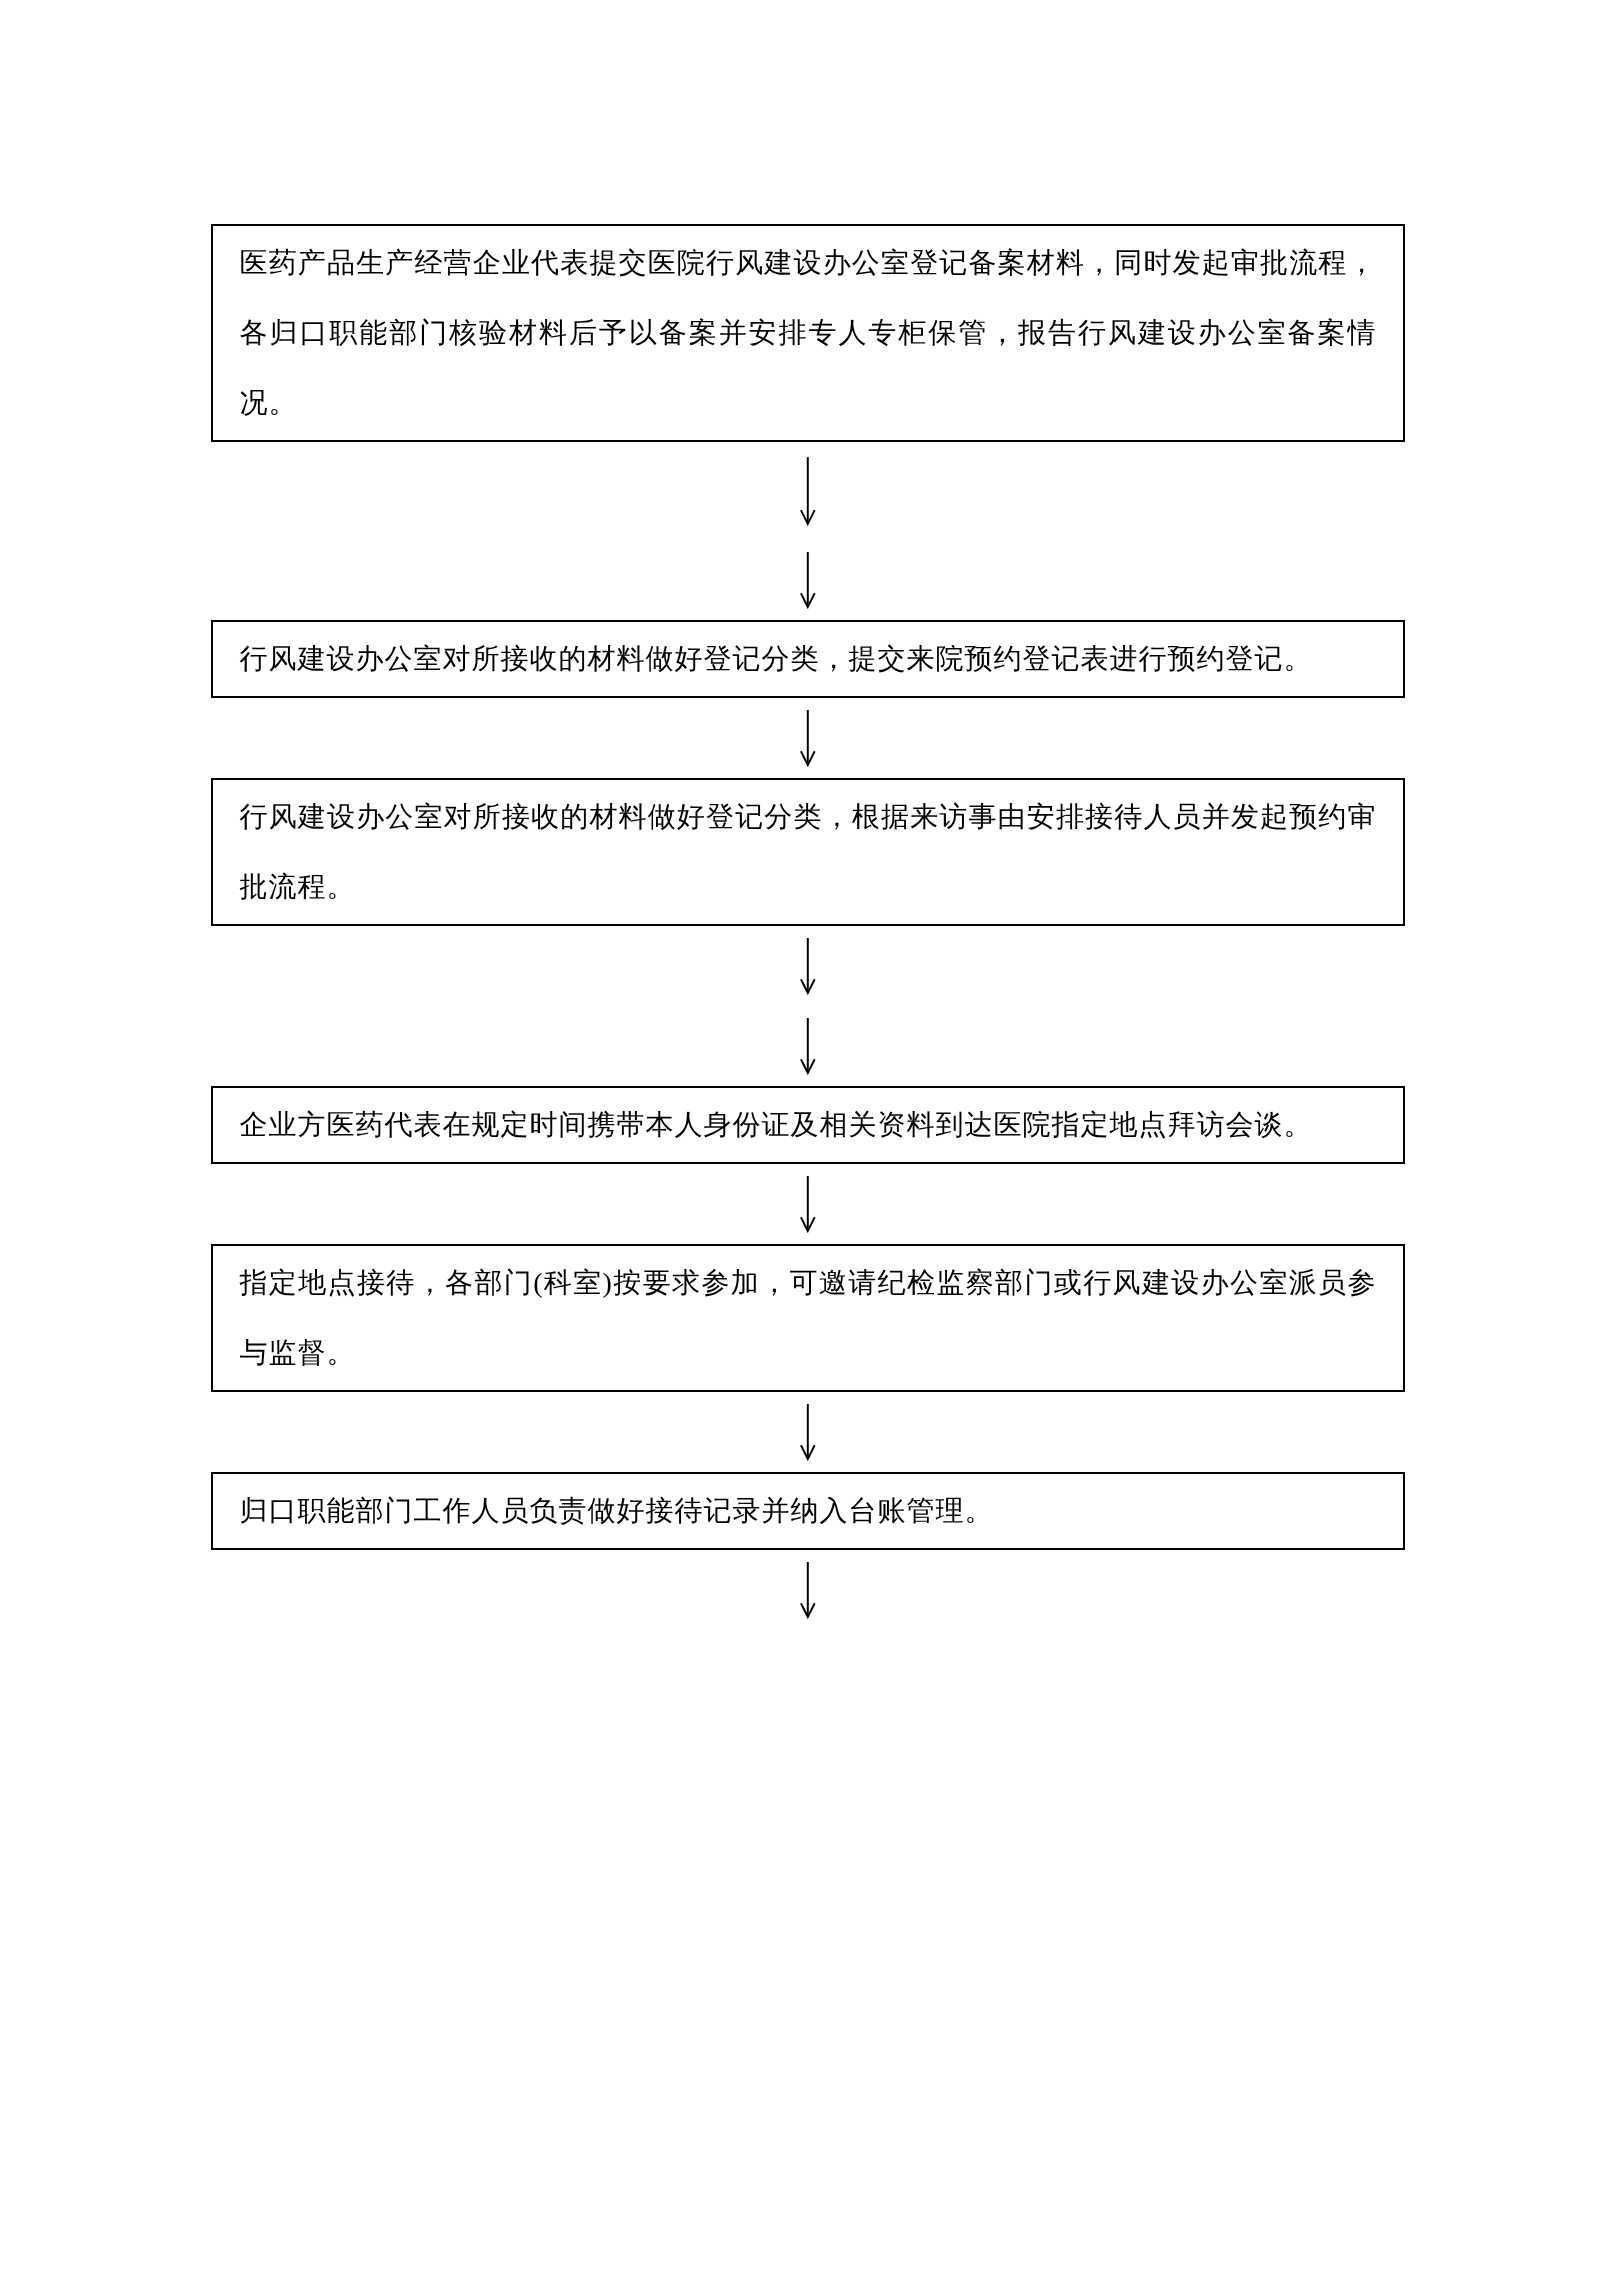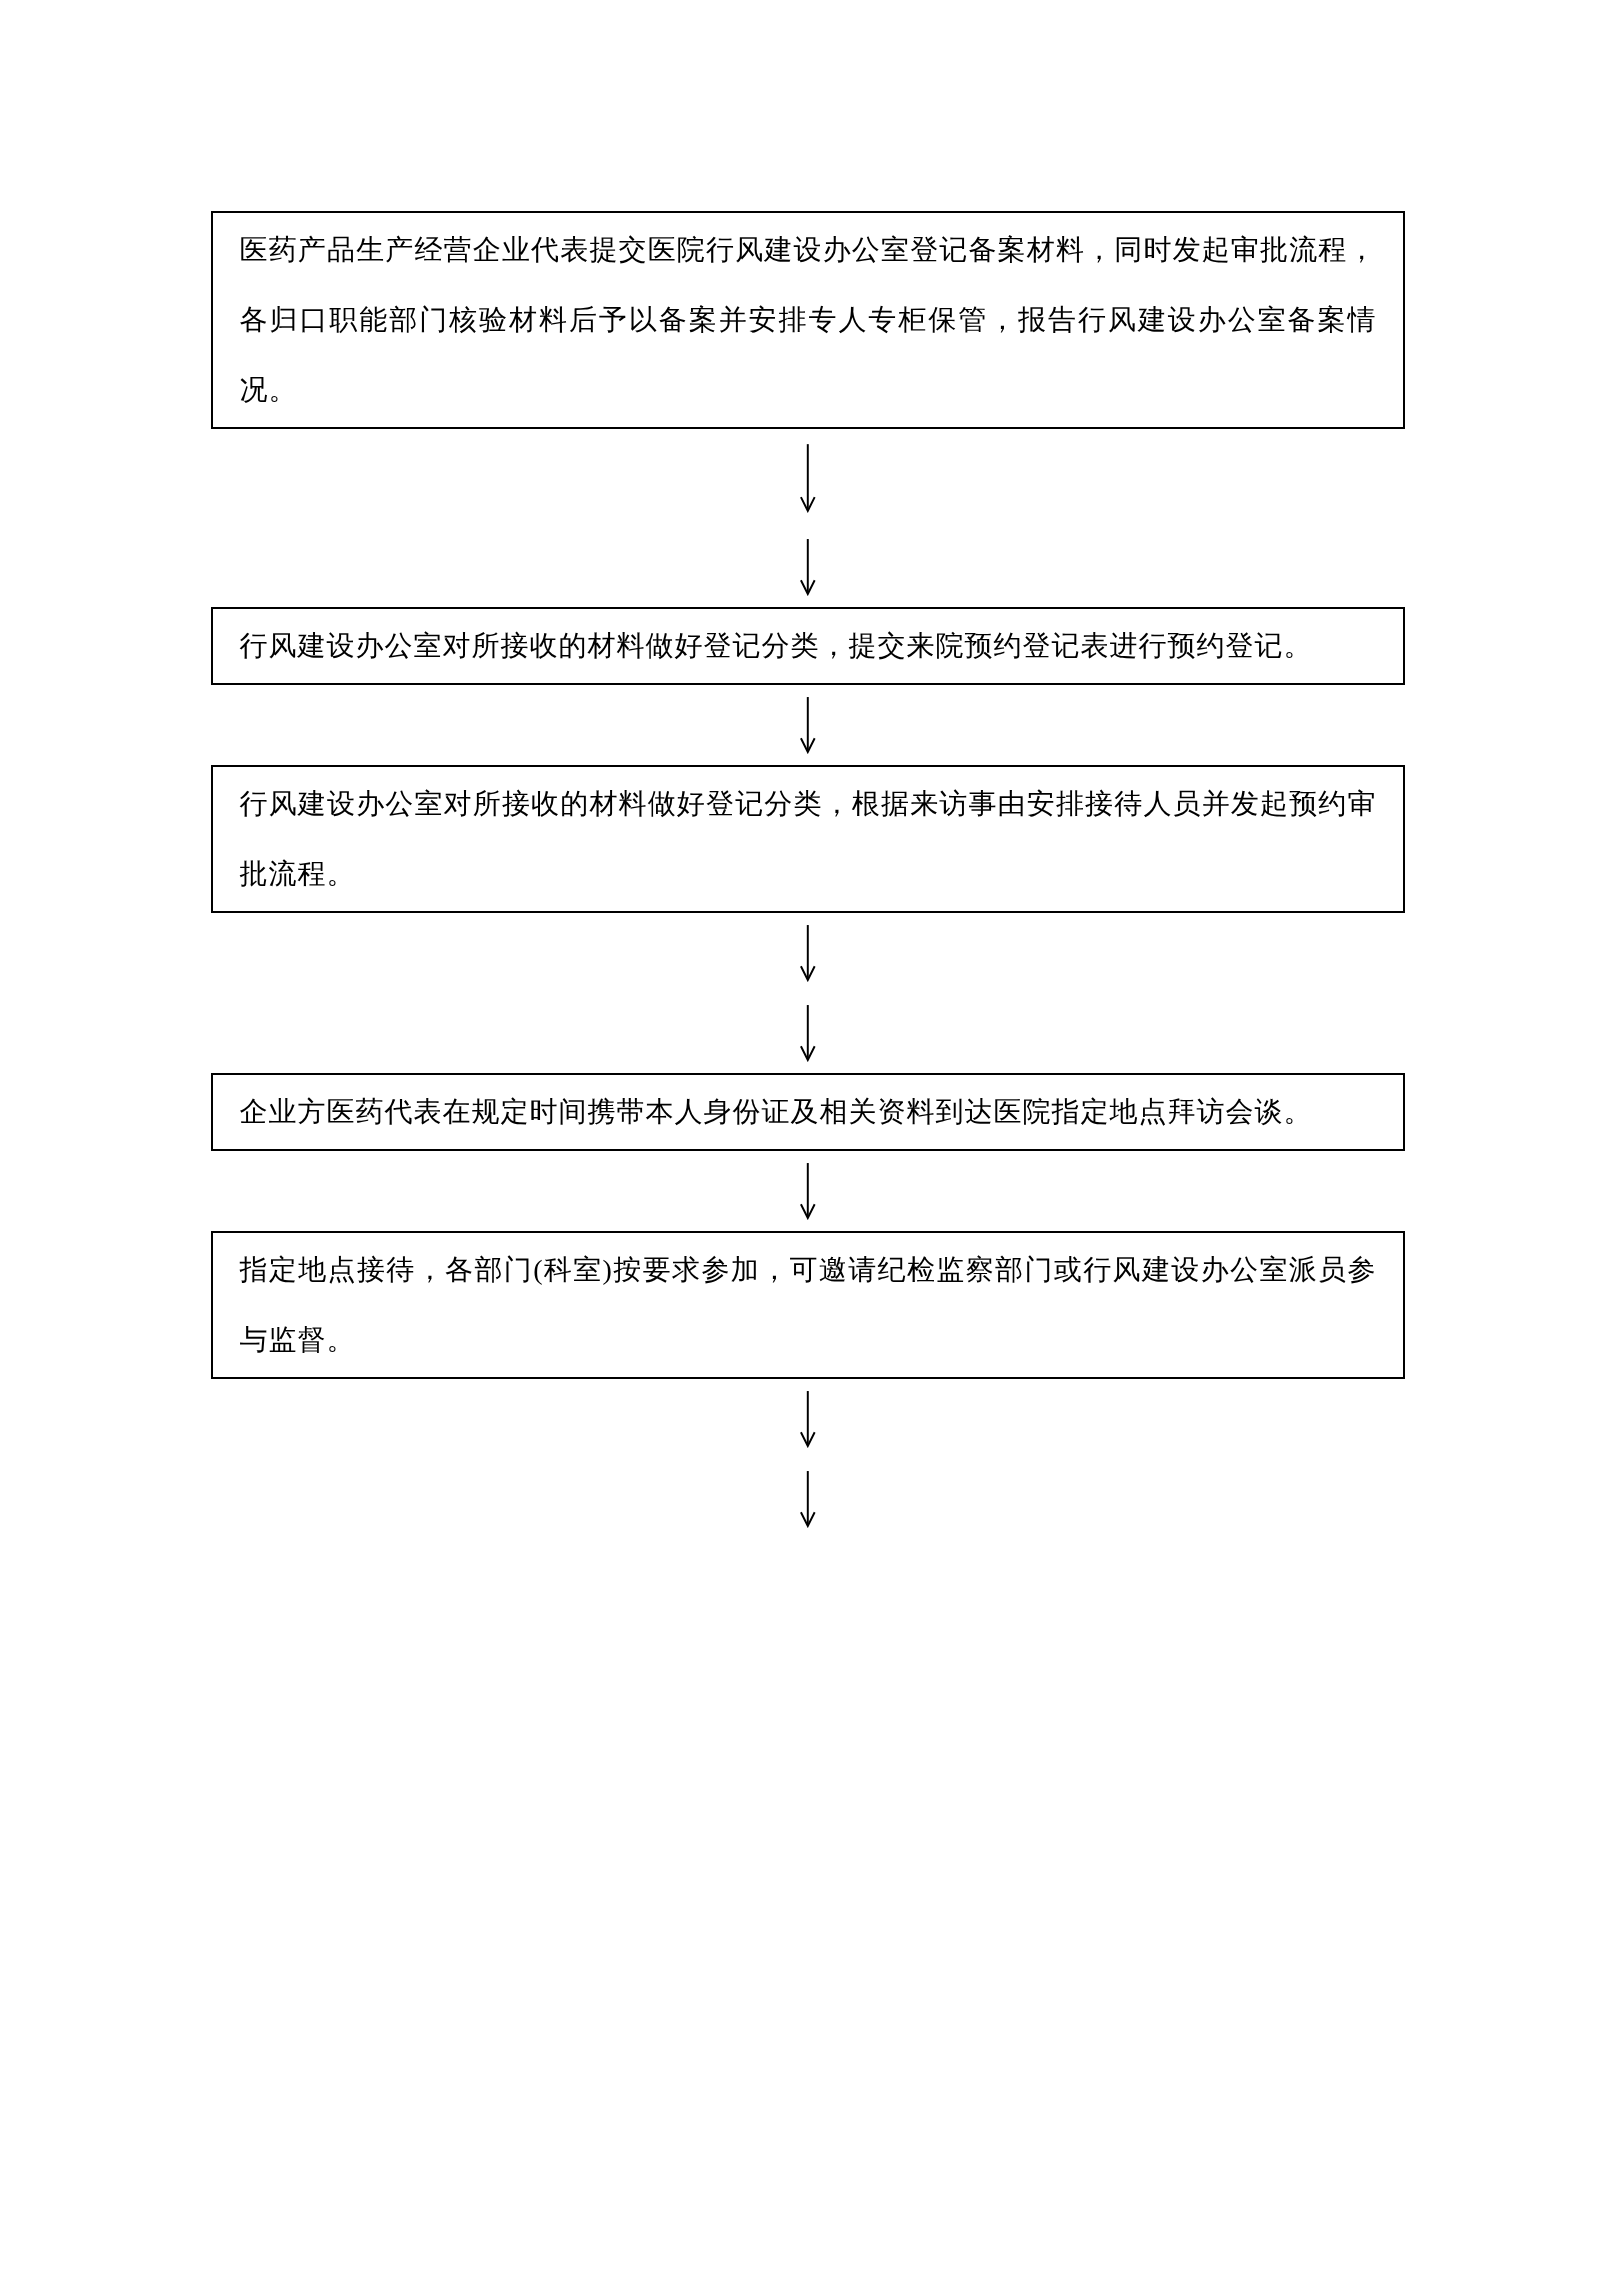--- a/index.html
+++ b/index.html
@@ -10,21 +10,21 @@
   body {
     position: relative;
     width: 1621px;
     height: 2293px;
     font-family: "Liberation Serif", "DejaVu Serif", serif;
     color: #000000;
   }
   .flow {
     position: absolute;
     left: 211px;
-    top: 211px;
+    top: 224px;
     width: 1194px;
   }
   .step {
     box-sizing: border-box;
     border: 2px solid #000000;
     padding: 2px 26.5px;
     font-size: 28px;
     line-height: 70px;
     text-align: justify;
     letter-spacing: 1px;
@@ -112,20 +112,23 @@
     <span>指定地点接待，各部门(科室)按要求参加，可邀请纪检监察部门或行风建设办公室派员参与监督。</span>
   </div>
 
   <div class="arrow">
     <svg width="21.6" height="57" viewBox="0 0 22 58">
       <line x1="11" y1="0" x2="11" y2="54" stroke="#000" stroke-width="2"></line>
       <polyline points="4,42 11,56 18,42" fill="none" stroke="#000" stroke-width="2"></polyline>
     </svg>
   </div>
 
+  <div class="step">
+    <span>归口职能部门工作人员负责做好接待记录并纳入台账管理。</span>
+  </div>
 
   <div class="arrow">
     <svg width="21.6" height="57" viewBox="0 0 22 58">
       <line x1="11" y1="0" x2="11" y2="54" stroke="#000" stroke-width="2"></line>
       <polyline points="4,42 11,56 18,42" fill="none" stroke="#000" stroke-width="2"></polyline>
     </svg>
   </div>
 
 
 </div>

